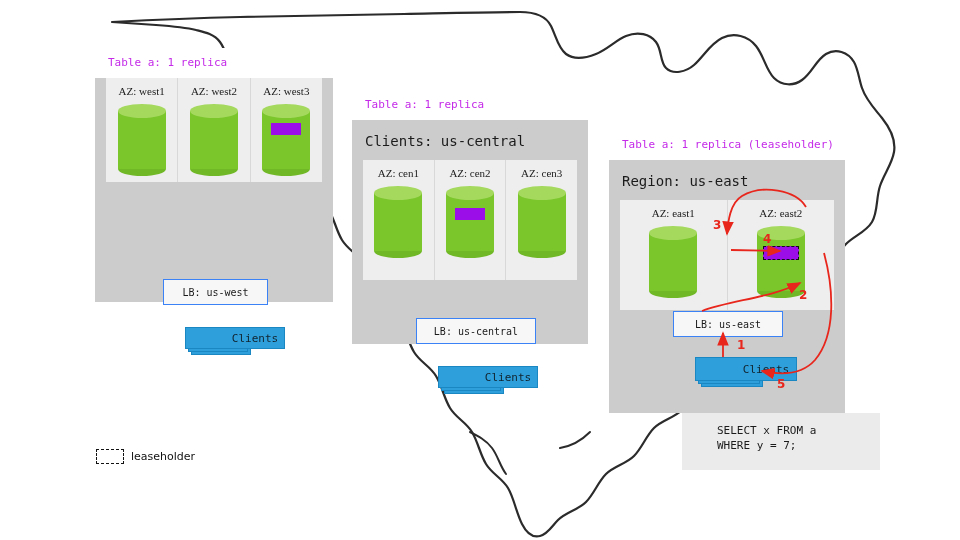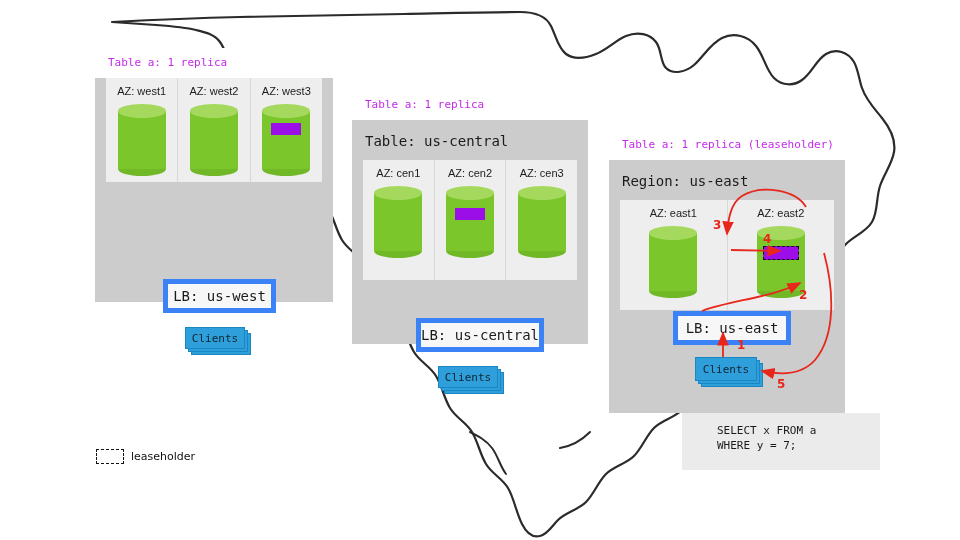--- a/index.html
+++ b/index.html
@@ -27,21 +27,21 @@
     font-size:14px;color:#1b1b1b;padding:13px 0 11px 13px;white-space:nowrap;
   }
   .az-row{display:flex;background:#eeeeee;margin:0 11px;}
   .az-cell{
     flex:1 1 0;background:#eeeeee;border-right:1px solid #d8d8d8;
     display:flex;flex-direction:column;align-items:center;
     padding:7px 0 10px 0;position:relative;
   }
   .az-cell:last-child{border-right:none;}
   .az-label{
-    font-family:Liberation Sans, sans-serif;
+    font-family:Liberation Serif, serif;
     font-size:11px;color:#1b1b1b;margin-bottom:7px;white-space:nowrap;
   }
 
   
   .cyl{position:relative;}
   .cyl-body{
     position:absolute;left:0;background:#7ac62b;
   }
   .cyl-top{
     position:absolute;left:0;top:0;border-radius:50%;
@@ -50,36 +50,36 @@
   .cyl-bot{
     position:absolute;left:0;border-radius:50%;background:#71b826;
   }
   .lease-chip{
     position:absolute;background:#9b0ee8;z-index:4;
   }
   .lease-chip.dashed{border:1.6px dashed #111111;}
 
   
   .lb-box{
-    position:absolute;background:#f7f7f7;border:5px solid #3b82f6;
-    font-family:"DejaVu Sans Mono","Liberation Mono",monospace;
-    font-size:14px;color:#1b1b1b;
+    position:absolute;background:#f7f7f7;border:1px solid #3b82f6;
+    font-family:"DejaVu Sans Mono","Liberation Mono",monospace;
+    font-size:10px;color:#1b1b1b;
     display:flex;align-items:center;justify-content:center;
     white-space:nowrap;z-index:7;
   }
 
   
   .clients-stack{position:absolute;z-index:7;}
   .clients-stack .sheet{
     position:absolute;background:#2f9fdc;border:1px solid #1a86c2;
   }
   .clients-stack .sheet.front{
     background:#2f9fdc;display:flex;align-items:center;justify-content:center;
     font-family:"DejaVu Sans Mono","Liberation Mono",monospace;
-    font-size:11px;color:#10242e;
+    font-size:11px;color:#10242e;padding-left:40px;
   }
 
   
   .sql-box{
     position:absolute;background:#ebebeb;
     font-family:"DejaVu Sans Mono","Liberation Mono",monospace;
     font-size:11px;color:#1b1b1b;line-height:15px;
     padding:10px 0 10px 16px;white-space:pre;z-index:6;
   }
 
@@ -169,21 +169,21 @@
     <div class="clients-stack" style="left:90px;top:279px;width:66px;height:28px;">
       <div class="sheet" style="left:6px;top:6px;width:58px;height:20px;"></div>
       <div class="sheet" style="left:3px;top:3px;width:58px;height:20px;"></div>
       <div class="sheet front" style="left:0px;top:0px;width:58px;height:20px;">Clients</div>
     </div>
   </div>
 
   <div class="region-panel" style="left:352px;top:90px;width:236px;">
     <div class="panel-header">Table a: 1 replica</div>
     <div class="panel-body" style="height:224px;position:relative;">
-      <div class="region-title">Table: us-central</div>
+      <div class="region-title">Clients: us-central</div>
       <div class="az-row" style="height:120px;text-align:center;">
 
         <div class="az-cell">
           <div class="az-label">AZ: cen1</div>
           <div class="cyl" style="width:48px;height:72px;">
             <div class="cyl-bot" style="width:48px;height:14px;top:58px;"></div>
             <div class="cyl-body" style="width:48px;height:58px;top:7px;"></div>
             <div class="cyl-top" style="width:48px;height:14px;"></div>
           </div>
         </div>

